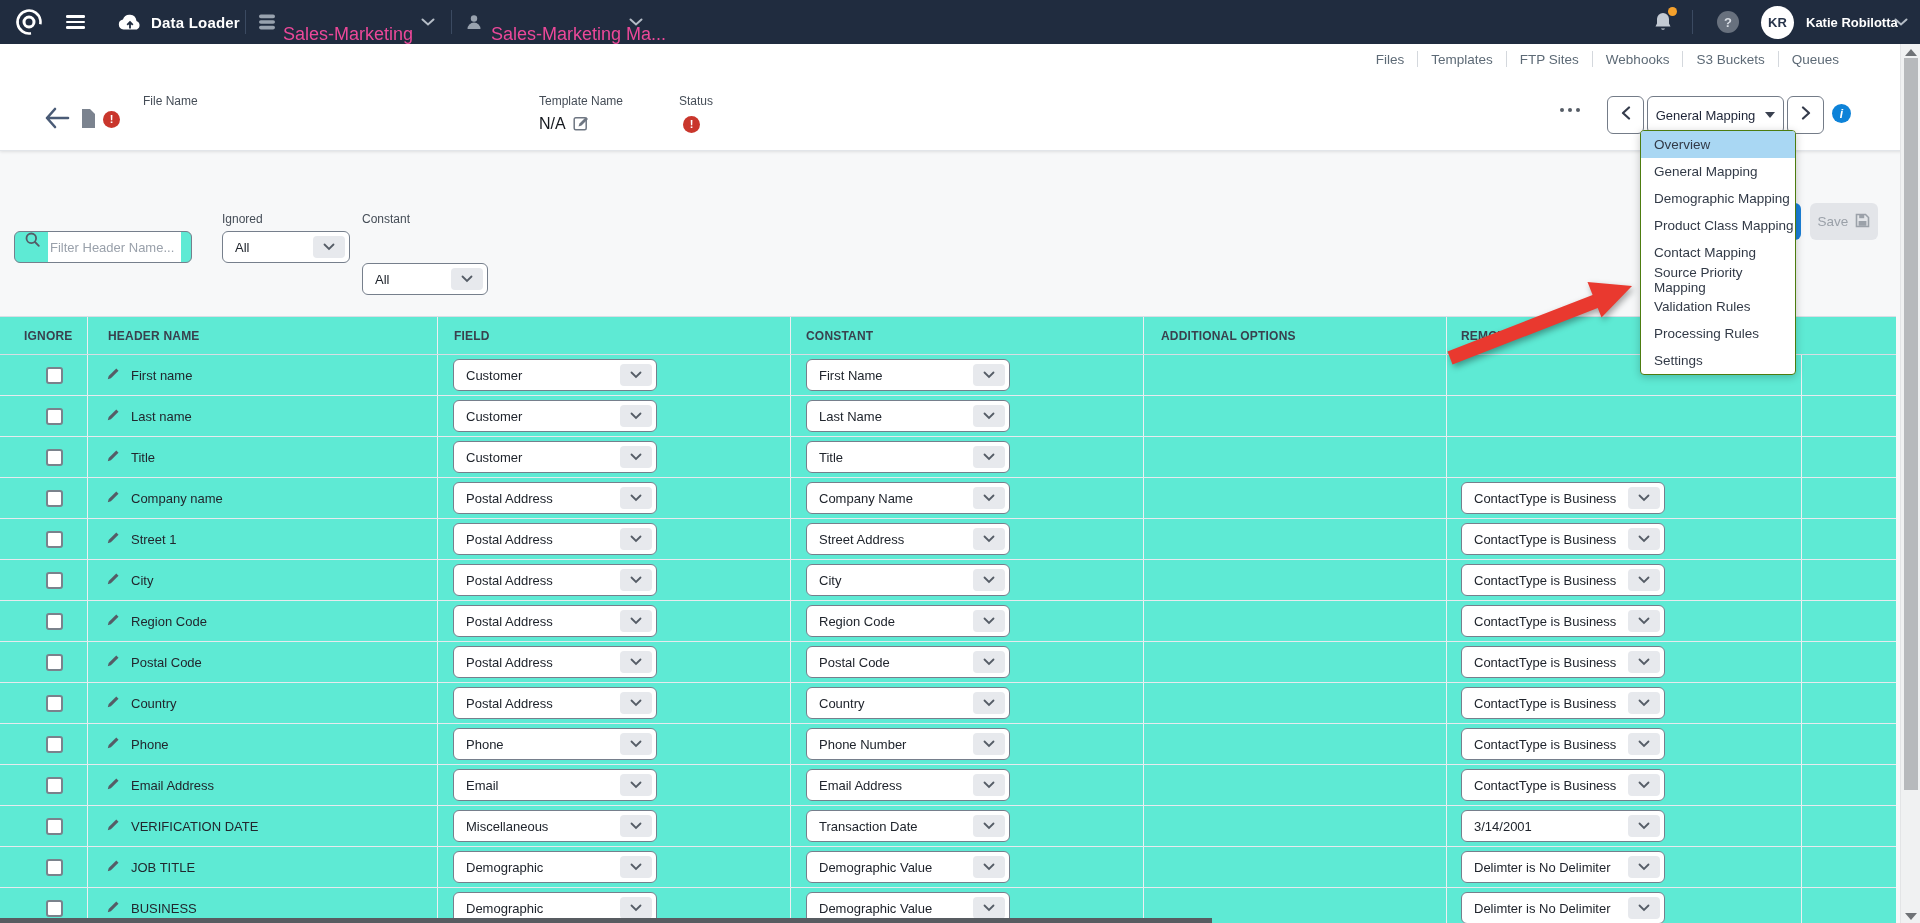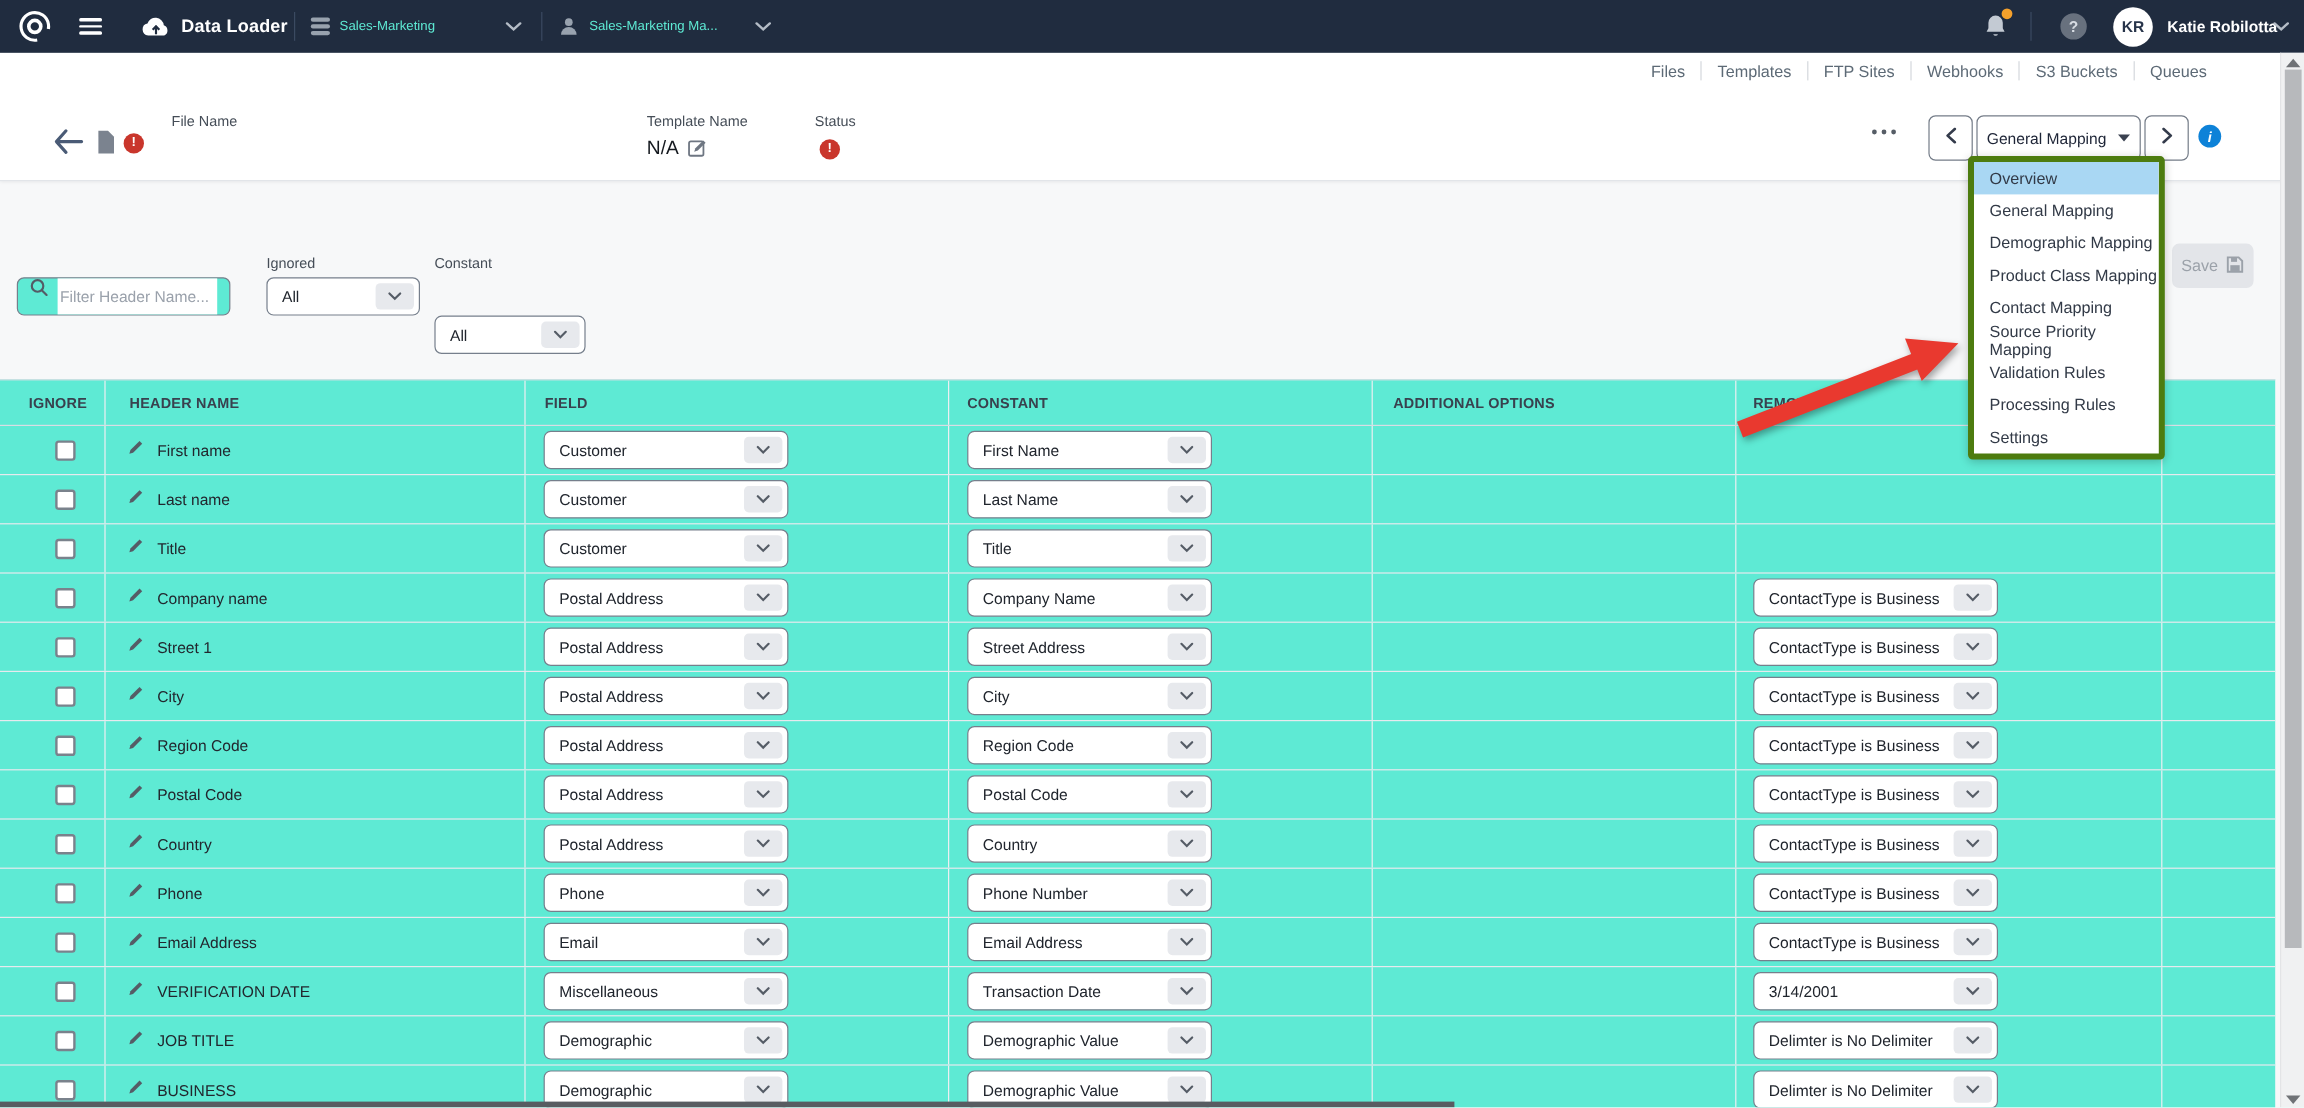--- a/index.html
+++ b/index.html
@@ -5,21 +5,21 @@
   html,body{margin:0;padding:0;background:#fff;}
   .page{position:relative;width:1920px;height:923px;overflow:hidden;background:#f7f8f9;
         font-family:"Liberation Sans",sans-serif;-webkit-font-smoothing:antialiased;}
   .abs{position:absolute;}
 
   
   .topnav{position:absolute;top:0;left:0;width:1920px;height:44px;background:#202c3f;z-index:80;}
   .topnav .item{position:absolute;top:0;height:44px;display:flex;align-items:center;}
   .nav-divider{position:absolute;top:10px;width:1px;height:24px;background:#3b4a61;}
   .nav-title{color:#fff;font-size:15px;font-weight:bold;letter-spacing:.2px;}
-  .nav-sel-label{color:#5eead4;font-size:11px;}
+  .nav-sel-label{color:#ec4899;font-size:18px;margin-top:12px;}
   .hamburger span{display:block;width:19px;height:2.6px;background:#fff;border-radius:1.3px;margin:3.2px 0;}
   .nav-right-name{color:#fff;font-size:13px;font-weight:bold;}
   .avatar{width:33px;height:33px;border-radius:50%;background:#fff;color:#27344a;font-size:13px;font-weight:bold;
           display:flex;align-items:center;justify-content:center;}
   .bell-dot{position:absolute;top:7px;left:1668px;width:9px;height:9px;border-radius:50%;background:#f5a12c;}
   .help-circle{width:22px;height:22px;border-radius:50%;background:#68717e;color:#d8dde4;font-size:13px;
                font-weight:bold;display:flex;align-items:center;justify-content:center;}
 
   
   .whitehead{position:absolute;top:44px;left:0;width:1920px;height:106px;background:#fff;
@@ -68,21 +68,21 @@
   .hcell{font-size:12px;font-weight:bold;color:#39414e;letter-spacing:.2px;}
   .hrow .c0{padding-left:24px}.hrow .c1{padding-left:20px}.hrow .c2{padding-left:13px}.hrow .c3{padding-left:16px}
   .hrow .c4{padding-left:15px}.hrow .c5{padding-left:17px}.hrow .c6{padding-left:14px}
   .trow .c0{padding-left:46px}.trow .c1{padding-left:19px;gap:11px}
   .trow .c2,.trow .c3{padding-left:15px}.trow .c5{padding-left:14px}
   .checkbox{width:17px;height:17px;background:#fff;border:2px solid #7a828c;border-radius:3px;box-sizing:border-box;cursor:pointer;}
   .hname{font-size:13px;color:#22272e;}
   .cell-select{width:204px;}
 
   
-  .view-menu{position:absolute;left:1640px;top:130px;width:154px;background:#fff;border:5px solid #4d7c0f;border-radius:4px;
+  .view-menu{position:absolute;left:1640px;top:130px;width:154px;background:#fff;border:1px solid #4d7c0f;border-radius:4px;
              box-shadow:0 2px 8px rgba(0,0,0,.22);z-index:60;overflow:hidden;}
   .menu-item{height:27px;display:flex;align-items:center;padding-left:13px;font-size:13.5px;color:#323a47;cursor:pointer;}
   .menu-item.selected{background:#a9d7f3;}
 
   
   .arrow-svg{position:absolute;left:1420px;top:255px;z-index:55;filter:drop-shadow(2px 3px 3px rgba(0,0,0,.35));}
 
   
   .vscroll{position:absolute;left:1900px;top:44px;width:20px;height:879px;background:#f0f1f2;border-left:1px solid #e3e4e6;z-index:90;}
   .vthumb{position:absolute;left:3px;top:14px;width:14px;height:732px;background:#b7b9bc;}

